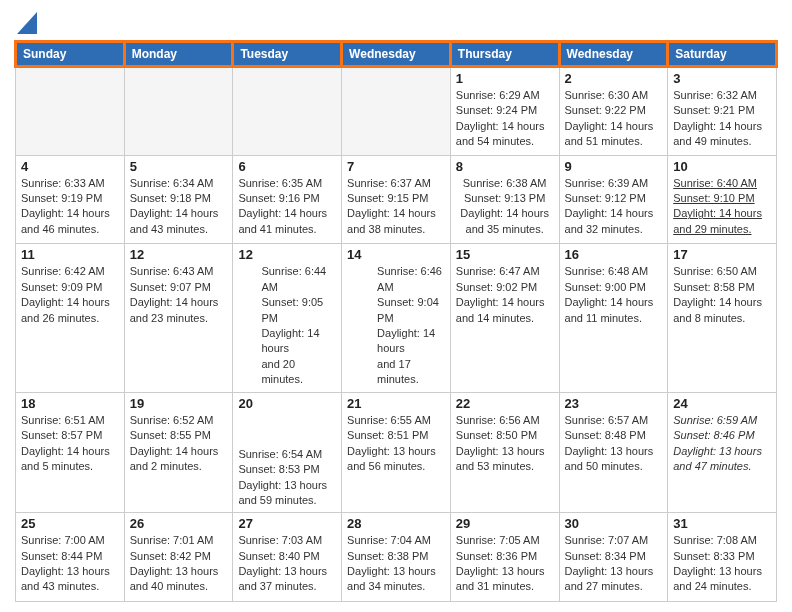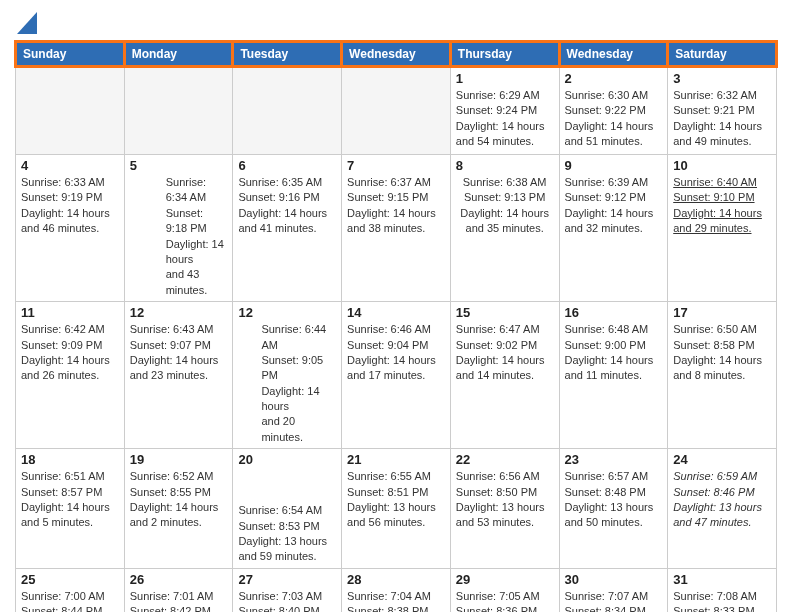--- a/index.html
+++ b/index.html
@@ -160,21 +160,21 @@
         <tr>
           <td>
             <span class="day-number">4</span>
             <div class="day-info" style="white-space: pre-line;">Sunrise: 6:33 AM
 Sunset: 9:19 PM
 Daylight: 14 hours
 and 46 minutes.</div>
           </td>
           <td>
             <span class="day-number">5</span>
-            <div class="day-info" style="white-space: pre-line; margin-left: 36px;">Sunrise: 6:34 AM
+            <div class="day-info" style="white-space: pre-line;">Sunrise: 6:34 AM
 Sunset: 9:18 PM
 Daylight: 14 hours
 and 43 minutes.</div>
           </td>
           <td>
             <span class="day-number">6</span>
             <div class="day-info" style="white-space: pre-line;">Sunrise: 6:35 AM
 Sunset: 9:16 PM
 Daylight: 14 hours
 and 41 minutes.</div>
@@ -225,21 +225,21 @@
           </td>
           <td>
             <span class="day-number">12</span>
             <div class="day-info" style="white-space: pre-line; margin-left: 23px;">Sunrise: 6:44 AM
 Sunset: 9:05 PM
 Daylight: 14 hours
 and 20 minutes.</div>
           </td>
           <td>
             <span class="day-number">14</span>
-            <div class="day-info" style="white-space: pre-line;">Sunrise: 6:46 AM
+            <div class="day-info" style="white-space: pre-line; margin-left: 30px;">Sunrise: 6:46 AM
 Sunset: 9:04 PM
 Daylight: 14 hours
 and 17 minutes.</div>
           </td>
           <td>
             <span class="day-number">15</span>
             <div class="day-info" style="white-space: pre-line;">Sunrise: 6:47 AM
 Sunset: 9:02 PM
 Daylight: 14 hours
 and 14 minutes.</div>

